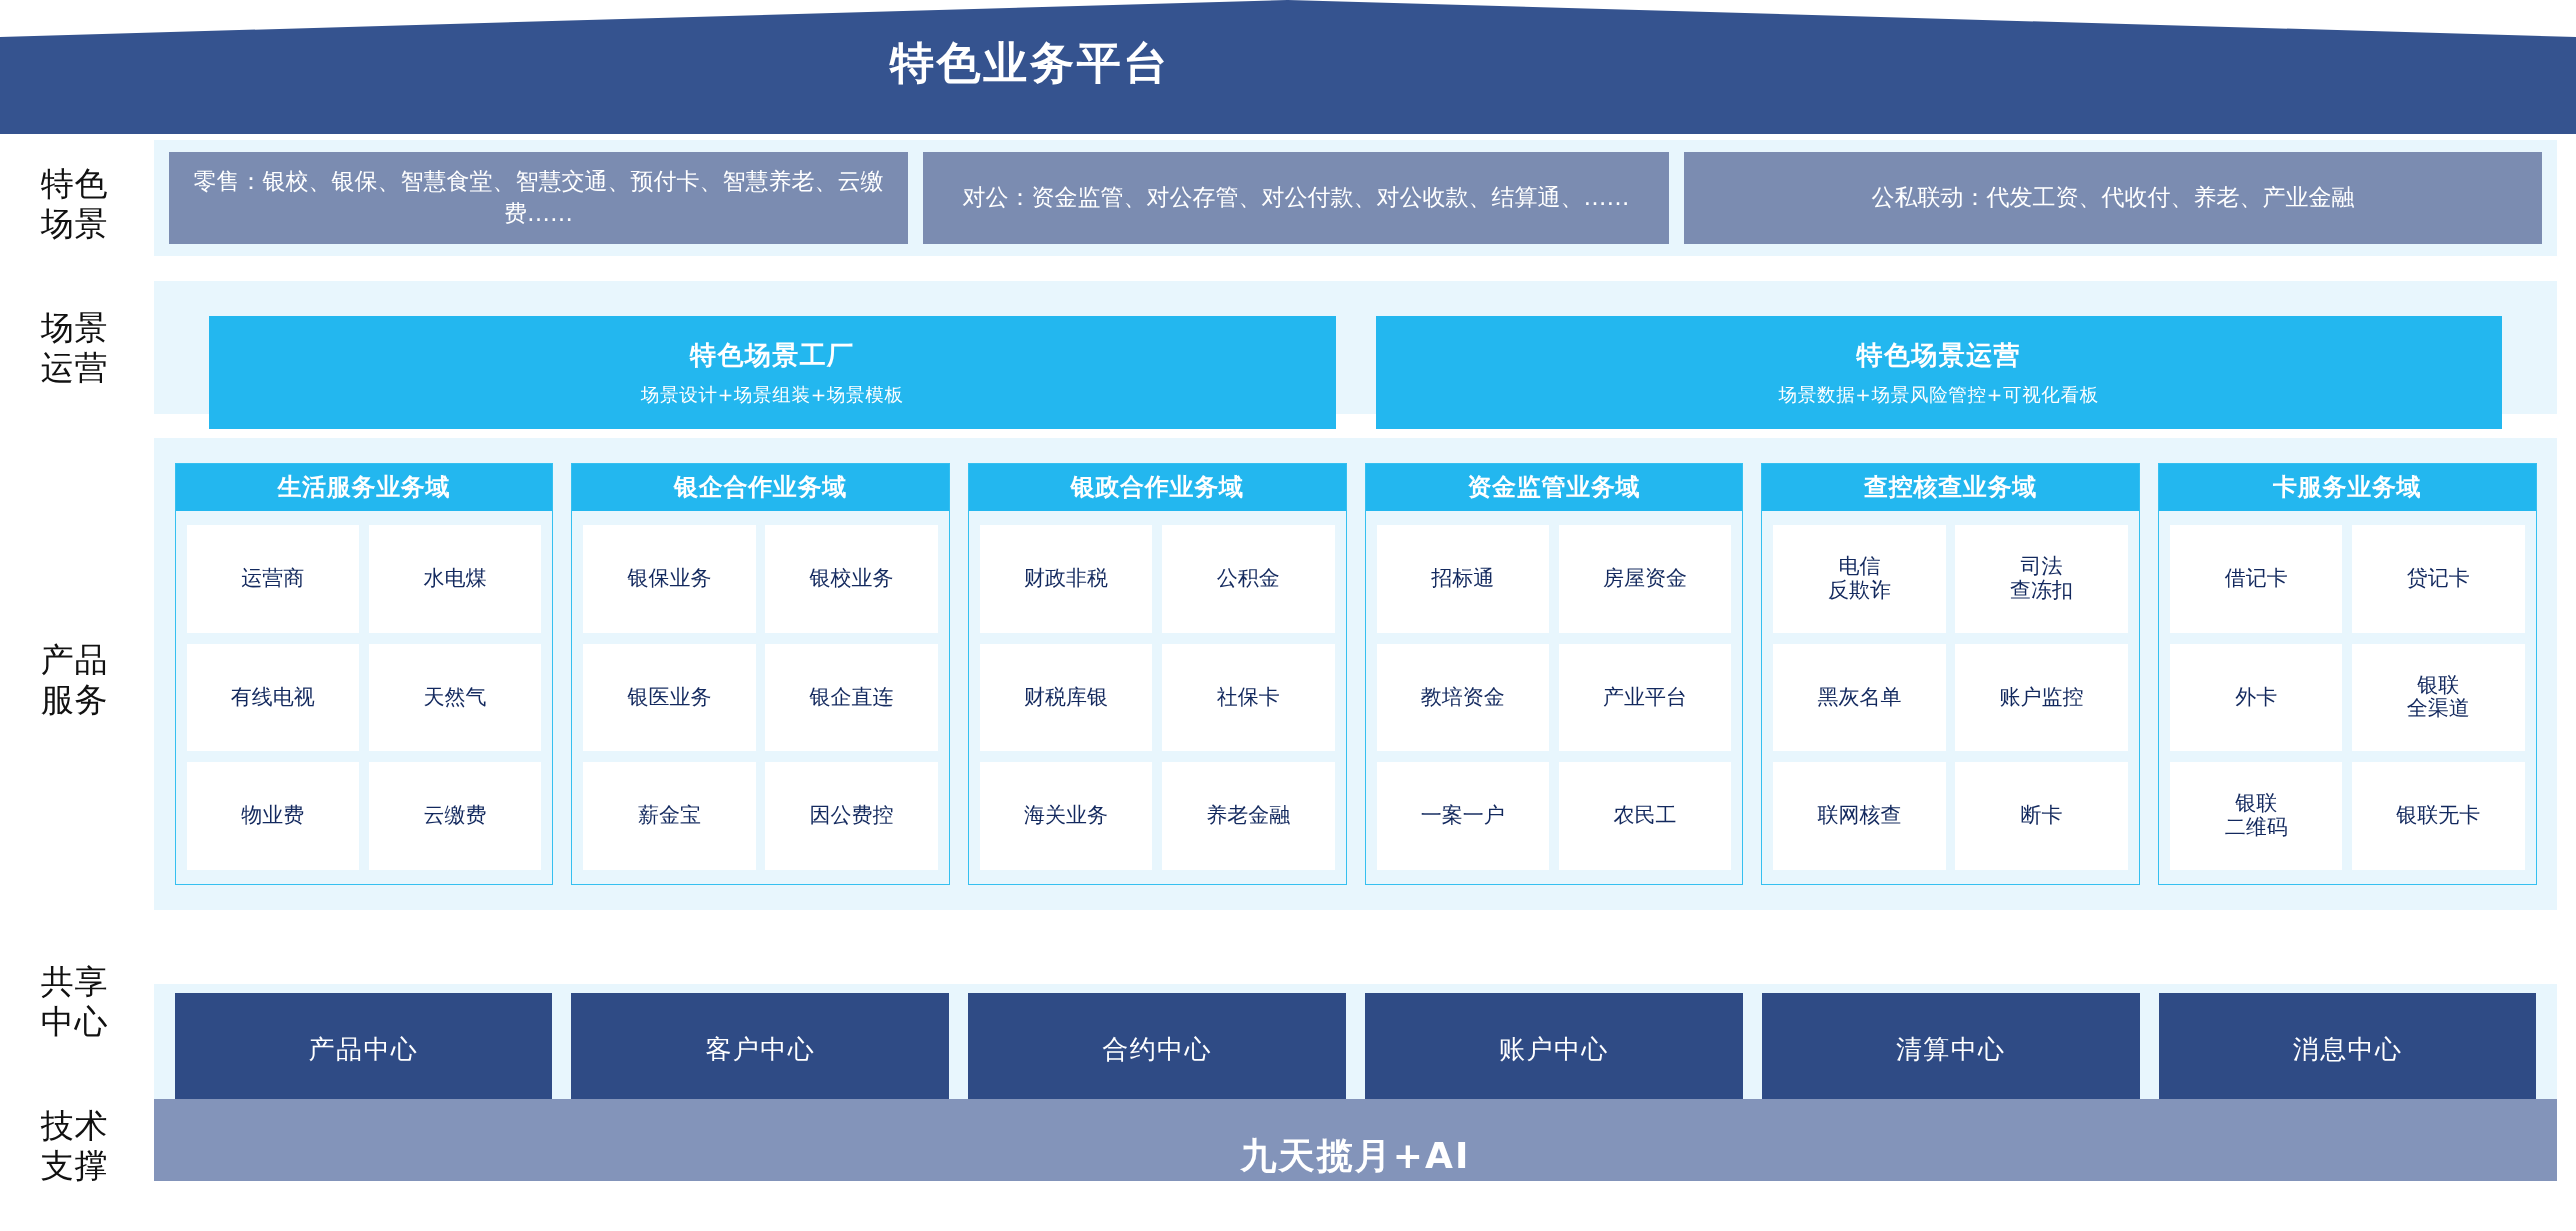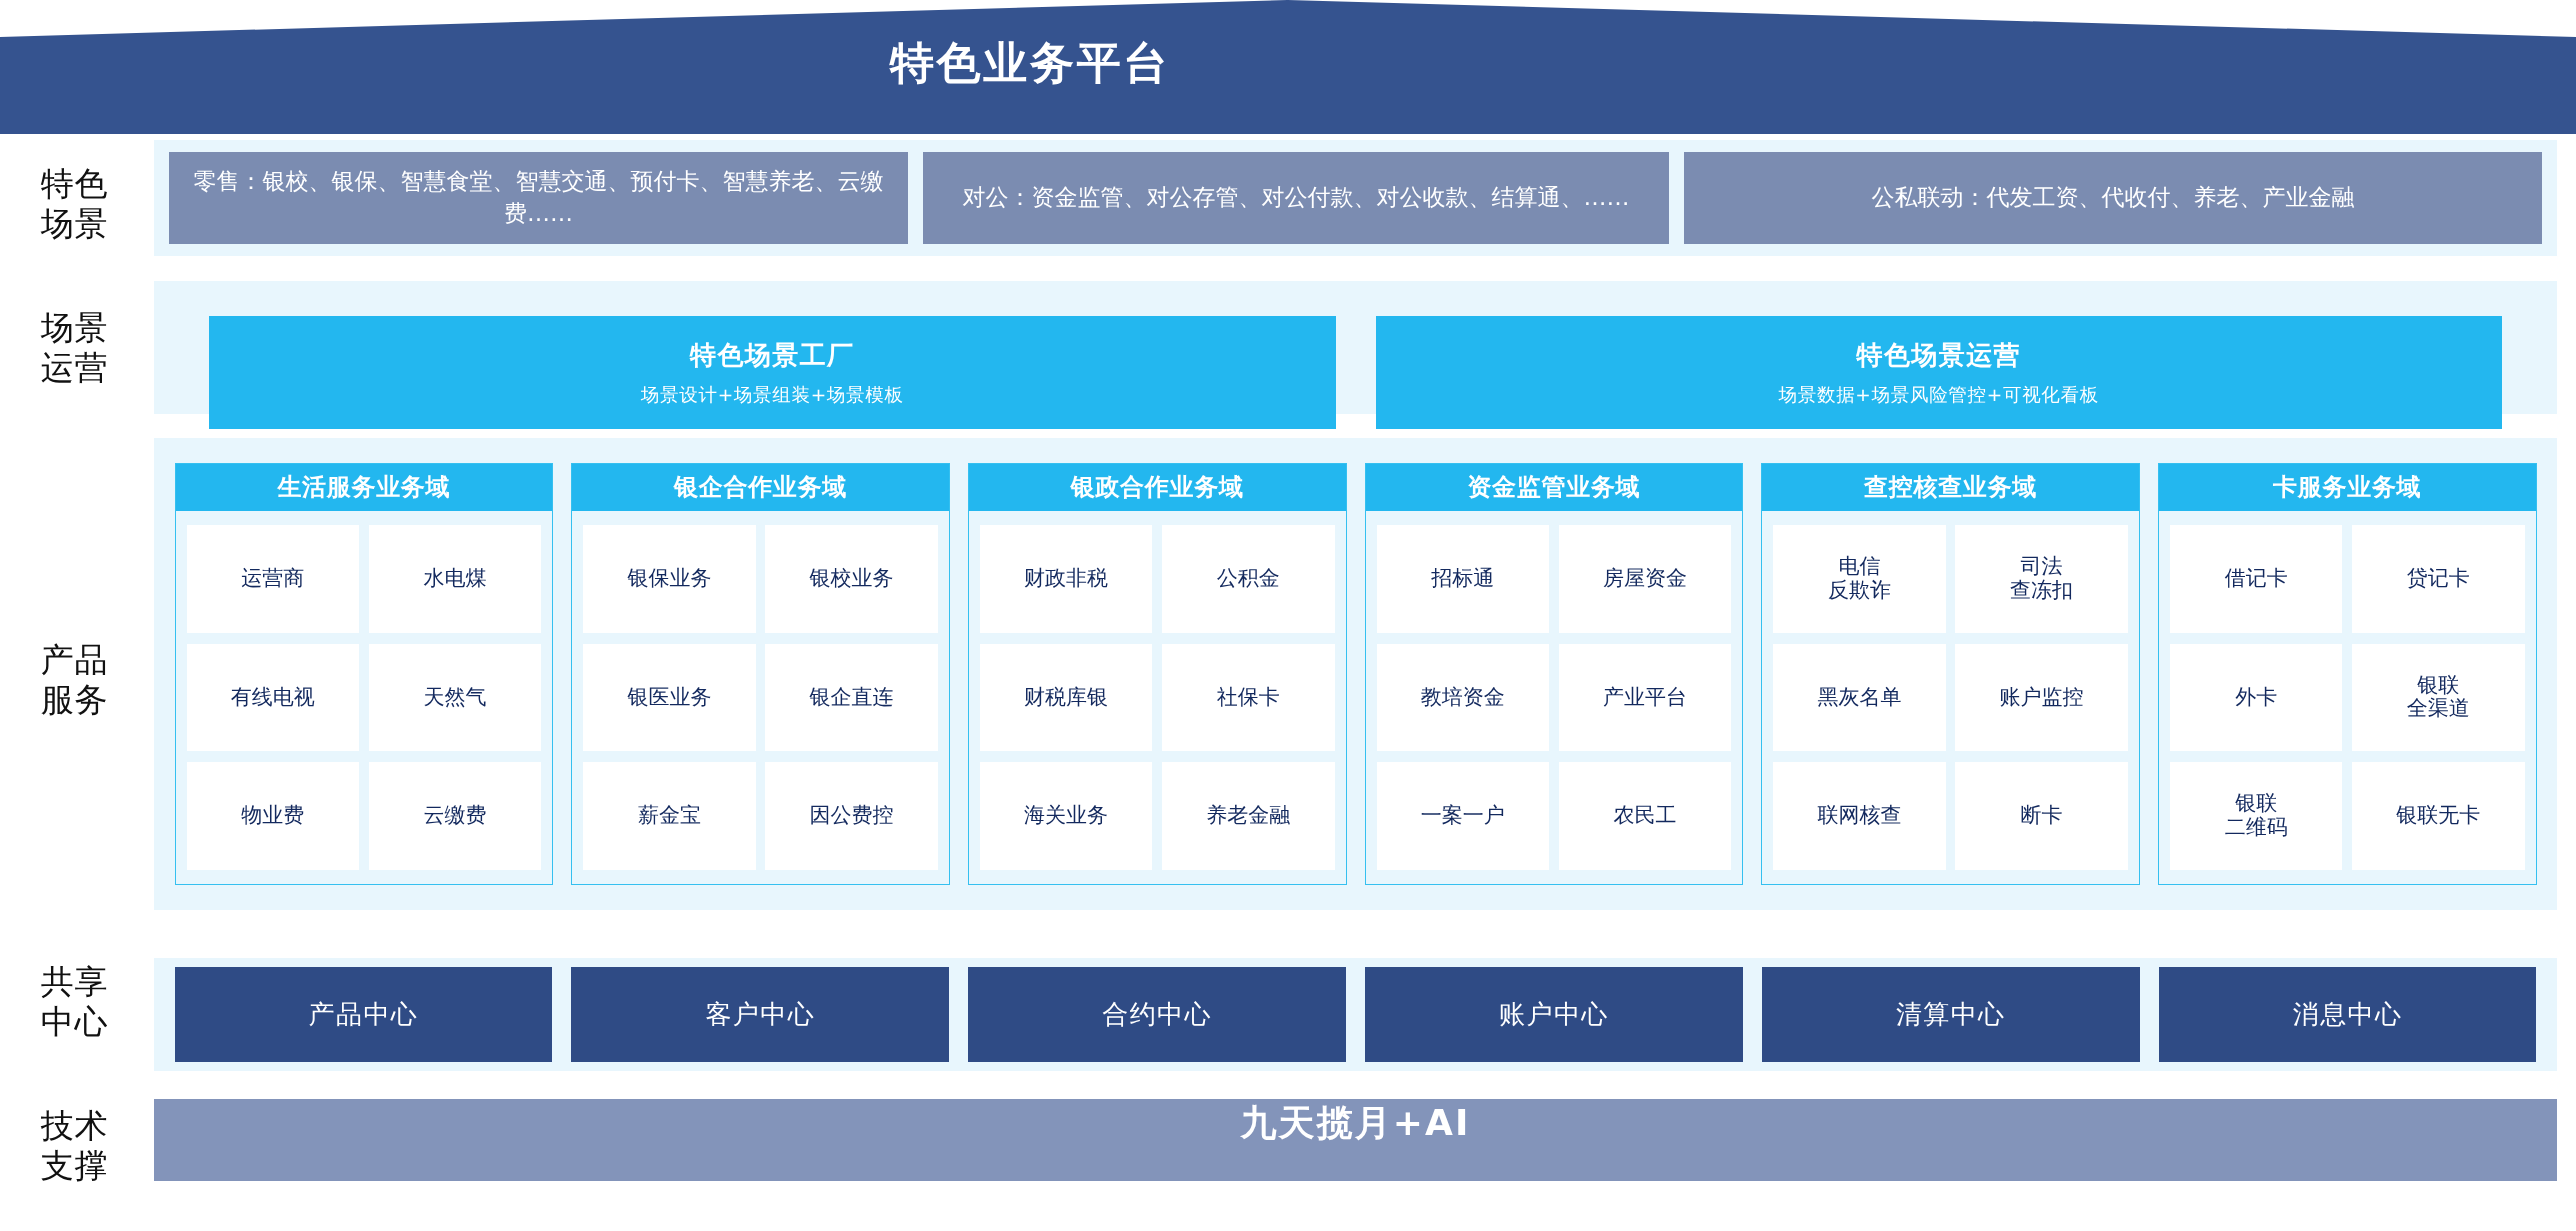--- a/index.html
+++ b/index.html
@@ -162,21 +162,21 @@
     line-height: 1.14;
     display: flex;
     align-items: center;
     justify-content: center;
     text-align: center;
     white-space: pre-line;
     padding: 1.4px;
   }
 
   
-  #band-shared { top: 958px; height: 113px; }
+  #band-shared { top: 984px; height: 130px; }
   .shared-row {
     position: absolute;
     left: 0; top: 0;
     width: 100%; height: 100%;
     display: flex;
     align-items: center;
     padding: 9px 20.5px;
     gap: 19px;
   }
   .shared-box {
@@ -193,21 +193,21 @@
 
   
   #band-tech {
     position: absolute;
     left: 154px;
     top: 1099px;
     width: 2403px;
     height: 82px;
     background: #8394ba;
     display: flex;
-    align-items: flex-start;
+    align-items: flex-end;
     justify-content: center;
   }
   .tech-text {
     color: #ffffff;
     font-size: 36px;
     font-weight: bold;
     letter-spacing: 2.1px;
   }
 </style>
 </head>

